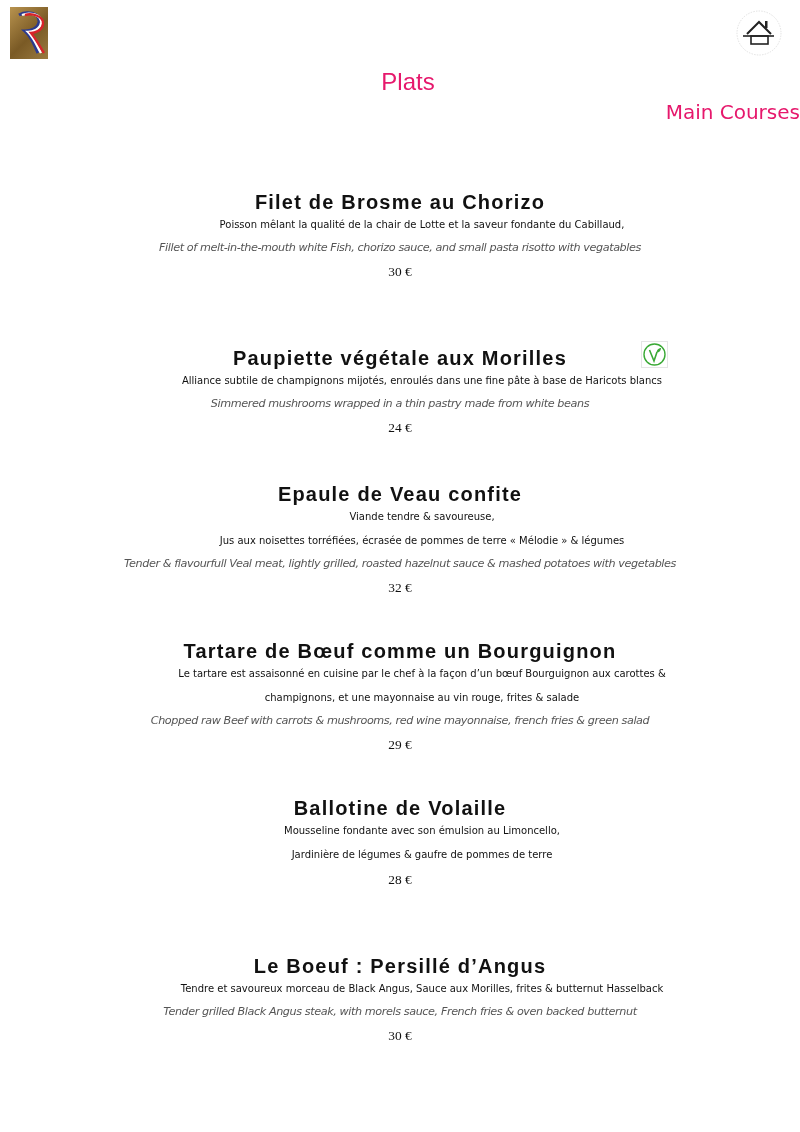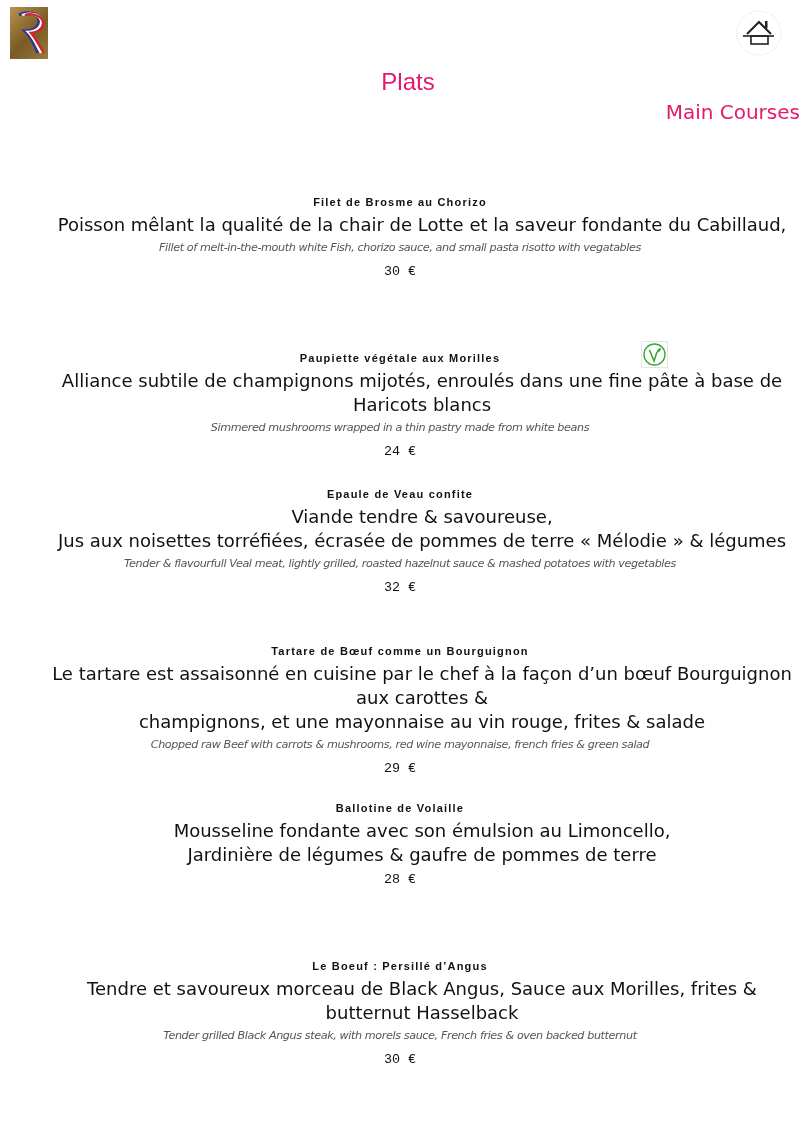--- a/index.html
+++ b/index.html
@@ -7,27 +7,27 @@
          font-family: "Liberation Sans", sans-serif; color: #111; }
   .logo-left { position: absolute; left: 10px; top: 7px; width: 38px; height: 52px;
                background: linear-gradient(135deg, #b8934f 0%, #7a5a25 55%, #9a7a3f 100%); }
   .logo-left svg { width: 38px; height: 52px; display: block; }
   .logo-right { position: absolute; left: 734px; top: 8px; width: 50px; height: 50px; }
   .logo-right svg { width: 50px; height: 50px; display: block; }
   .title { position: absolute; left: 0; width: 800px; text-align: center; color: #e6186c; }
   .title-fr { top: 68px; font-size: 24px; font-family: "Liberation Sans", sans-serif; padding-left: 8px; }
   .title-en { top: 100px; font-size: 22px; font-family: "DejaVu Sans", sans-serif; font-size: 20px; text-align: right; }
   .dish { position: absolute; left: 0; width: 800px; text-align: center; }
-  .dish .name { font-family: "Liberation Sans", sans-serif; font-weight: bold; font-size: 11px;
+  .dish .name { font-family: "Liberation Sans", sans-serif; font-weight: bold; font-size: 20px;
                 letter-spacing: 1.2px; line-height: 22px; color: #111; }
-  .dish .desc { font-family: "DejaVu Sans", sans-serif; font-size: 18px; line-height: 24px; color: #111; padding-left: 44px; }
+  .dish .desc { font-family: "DejaVu Sans", sans-serif; font-size: 10px; line-height: 24px; color: #111; padding-left: 44px; }
   .dish .desc i { font-style: italic; }
   .dish .en { font-family: "DejaVu Sans", sans-serif; font-style: italic; font-size: 11.2px;
               line-height: 22px; color: #555; letter-spacing: -0.4px; }
-  .dish .price { font-family: Liberation Mono, monospace; font-size: 13.4px; line-height: 26px; color: #111; }
+  .dish .price { font-family: Liberation Serif, serif; font-size: 13.4px; line-height: 26px; color: #111; }
   .vegan { position: absolute; left: 641px; top: 341px; width: 27px; height: 27px; }
   .vegan svg { width: 27px; height: 27px; display: block; }
 </style>
 </head>
 <body>
 
 <div class="logo-left">
   <svg viewBox="0 0 38 52">
     <path d="M9 8 C16 4 30 5 29 15 C28 22 20 24 15 24 C22 30 24 38 28 46" fill="none" stroke="#2b3a8f" stroke-width="3"></path>
     <path d="M12 8 C19 5 32 7 31 16 C30 23 22 25 18 25 C24 31 27 39 31 46" fill="none" stroke="#ffffff" stroke-width="2.4"></path>

